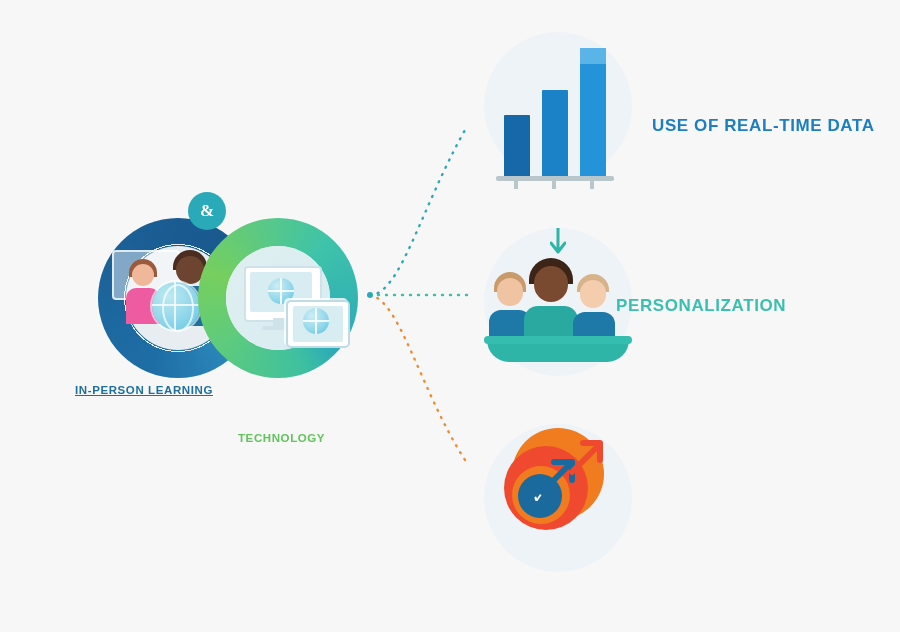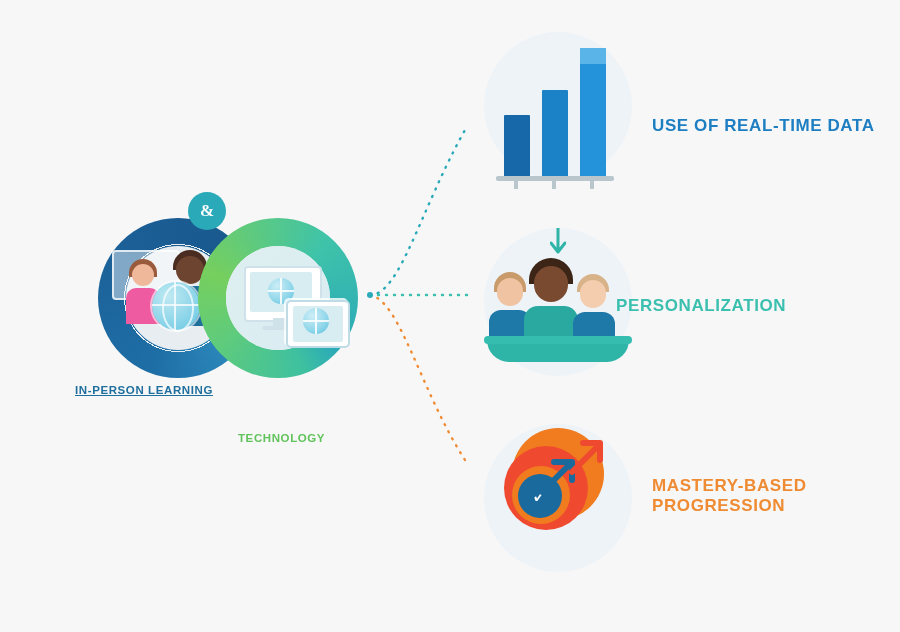--- a/index.html
+++ b/index.html
@@ -240,15 +240,14 @@
   <div class="m-ring m-mid"></div>
   <div class="m-ring m-inner"></div>
   <div class="m-ring m-core"></div>
   <div class="m-check">✓</div>
   <svg class="arrow-svg" viewBox="0 0 148 148">
     <path d="M58 68 L84 42" stroke="#1a6a9e" stroke-width="6" stroke-linecap="round" fill="none"></path>
     <path d="M70 38 L88 38 L88 56" stroke="#1a6a9e" stroke-width="6" stroke-linecap="round" stroke-linejoin="round" fill="none"></path>
     <path d="M88 48 L112 24" stroke="#ef4a2f" stroke-width="6" stroke-linecap="round" fill="none"></path>
     <path d="M99 19 L116 19 L116 36" stroke="#ef4a2f" stroke-width="6" stroke-linecap="round" stroke-linejoin="round" fill="none"></path>
   </svg>
-  <div class="rlabel rlabel-3">MASTERY-BASED PROGRESSION</div>
 
 </div>
 
 </body></html>

